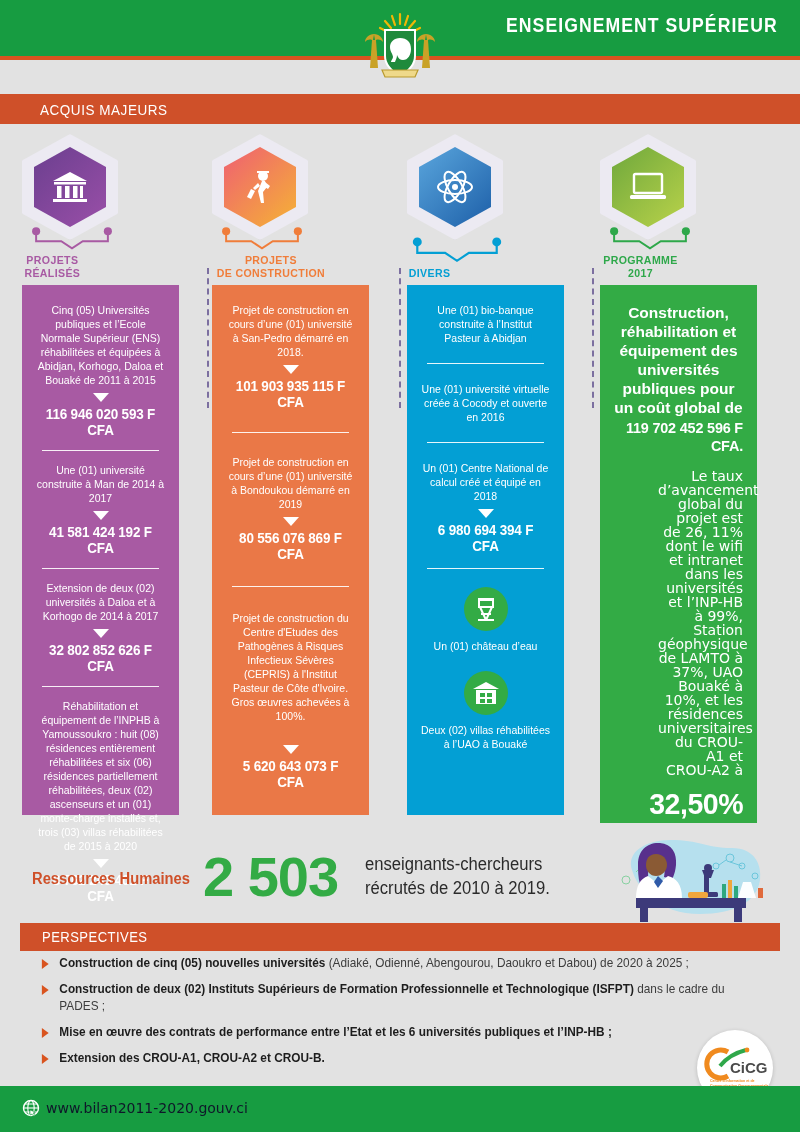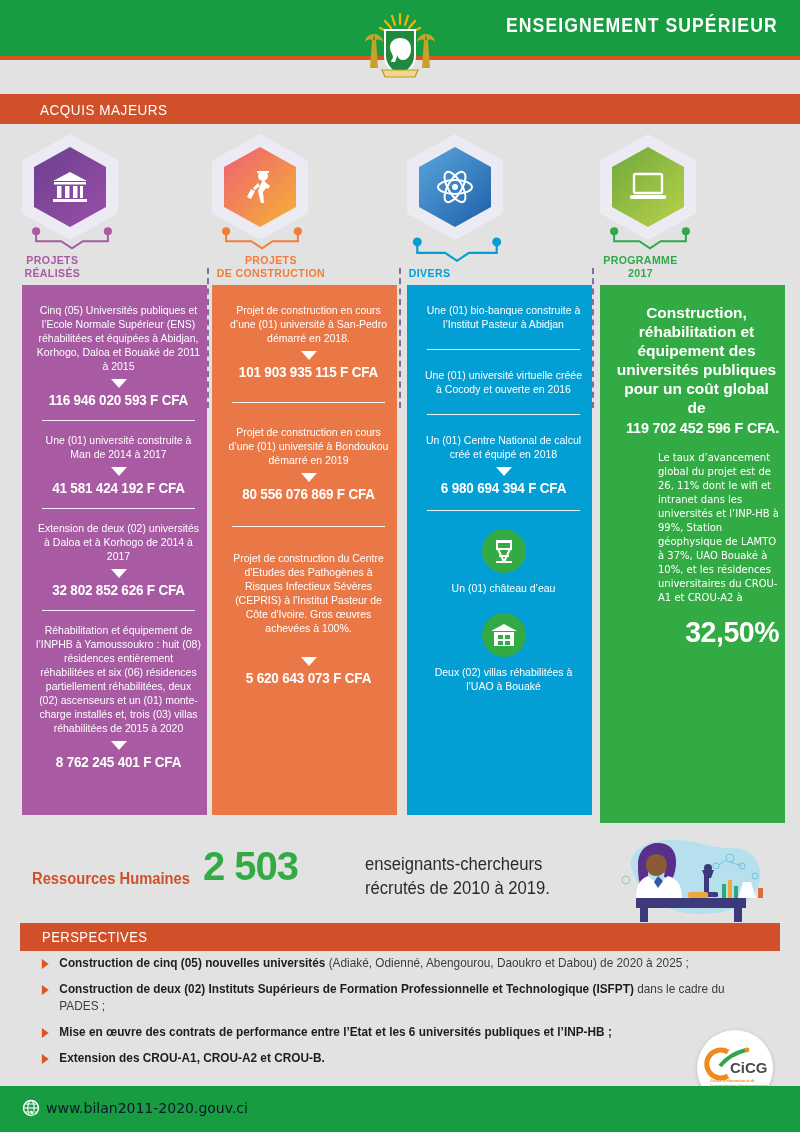--- a/index.html
+++ b/index.html
@@ -64,22 +64,22 @@
     margin-top: 2px; text-align: center; font-size: 11.5px; font-weight: bold;
     line-height: 13px; letter-spacing: 0.4px; transform: scaleX(0.92);
   }
   .vdash {
     position: absolute; top: 138px; width: 0; height: 140px;
     border-left: 2px dashed #7c6fa0;
   }
 
   
   .panel {
-    position: absolute; top: 285px; width: 185px;
-    padding: 18px 6px 16px 14px;
+    position: absolute; top: 285px; width: 157px;
+    padding: 18px 14px 16px 14px;
     color: #ffffff; text-align: center;
   }
   .panel.purple { left: 22px; background: #a85aa3; height: 530px; }
   .panel.orange { left: 212px; background: #ea7847; height: 530px; }
   .panel.blue   { left: 407px; background: #039fd4; height: 530px; }
   .panel.green  { left: 600px; background: #33ab45; height: 538px; top: 285px; }
 
   .blk-text {
     font-size: 10.5px; line-height: 14px; margin-bottom: 2px;
   }
@@ -100,21 +100,21 @@
   
   .green-head {
     font-size: 15.5px; font-weight: bold; line-height: 19px;
     margin-bottom: 2px;
   }
   .green-amount {
     font-size: 15.5px; font-weight: bold; text-align: right;
     transform: scaleX(0.93); transform-origin: right center; letter-spacing: -0.2px;
   }
   .green-note {
-    font-size: 10px; line-height: 14px; text-align: left;
+    font-size: 14px; line-height: 14px; text-align: right;
     margin-top: 14px; font-family: "DejaVu Sans", sans-serif; margin-left: 44px;
   }
   .green-pct {
     font-size: 30px; font-weight: bold; text-align: right;
     margin-top: 10px; letter-spacing: -0.5px; transform: scaleX(0.95);
     transform-origin: right center;
   }
 
   
   .round-icon {
@@ -125,21 +125,21 @@
 
   
   .rh { position: absolute; left: 0; top: 838px; width: 800px; height: 85px; }
   .rh-label {
     position: absolute; left: 32px; top: 32px;
     color: #cf5029; font-size: 16px; font-weight: bold;
     transform: scaleX(0.92); transform-origin: left center;
   }
   .rh-number {
     position: absolute; left: 203px; top: 6px;
-    color: #33ab45; font-size: 40px; font-weight: bold;
+    color: #33ab45; font-size: 56px; font-weight: bold;
     letter-spacing: -1px;
   }
   .rh-text {
     position: absolute; left: 365px; top: 14px; width: 250px;
     color: #2b2b2b; font-size: 17.5px; line-height: 24px;
     transform: scaleX(0.95); transform-origin: left center;
   }
   .rh-illus { position: absolute; left: 610px; top: -2px; width: 165px; height: 88px; }
 
   

